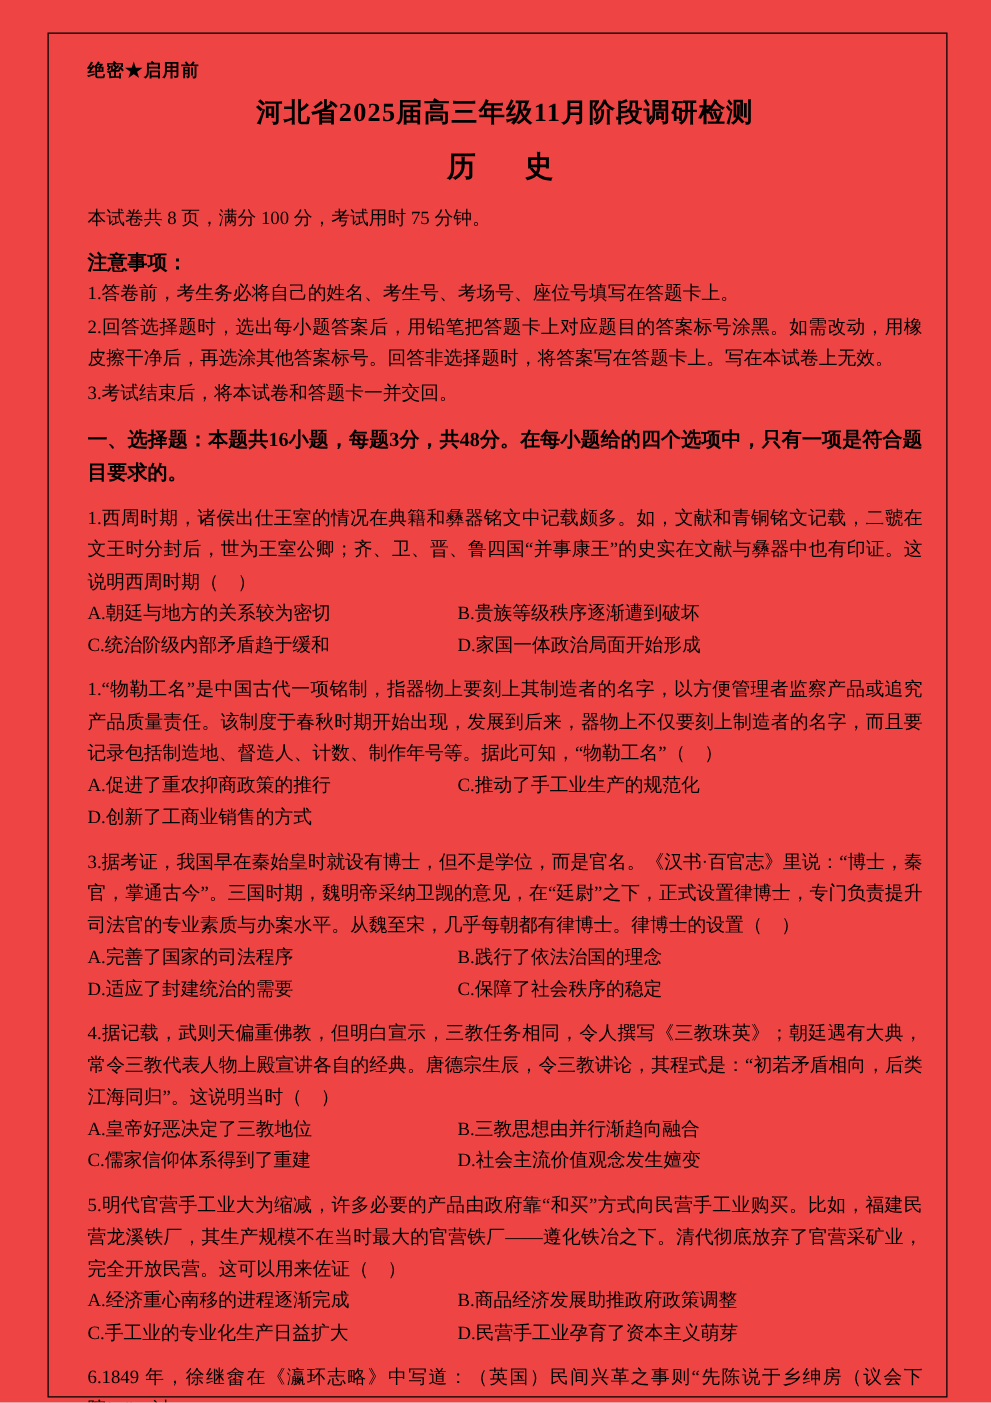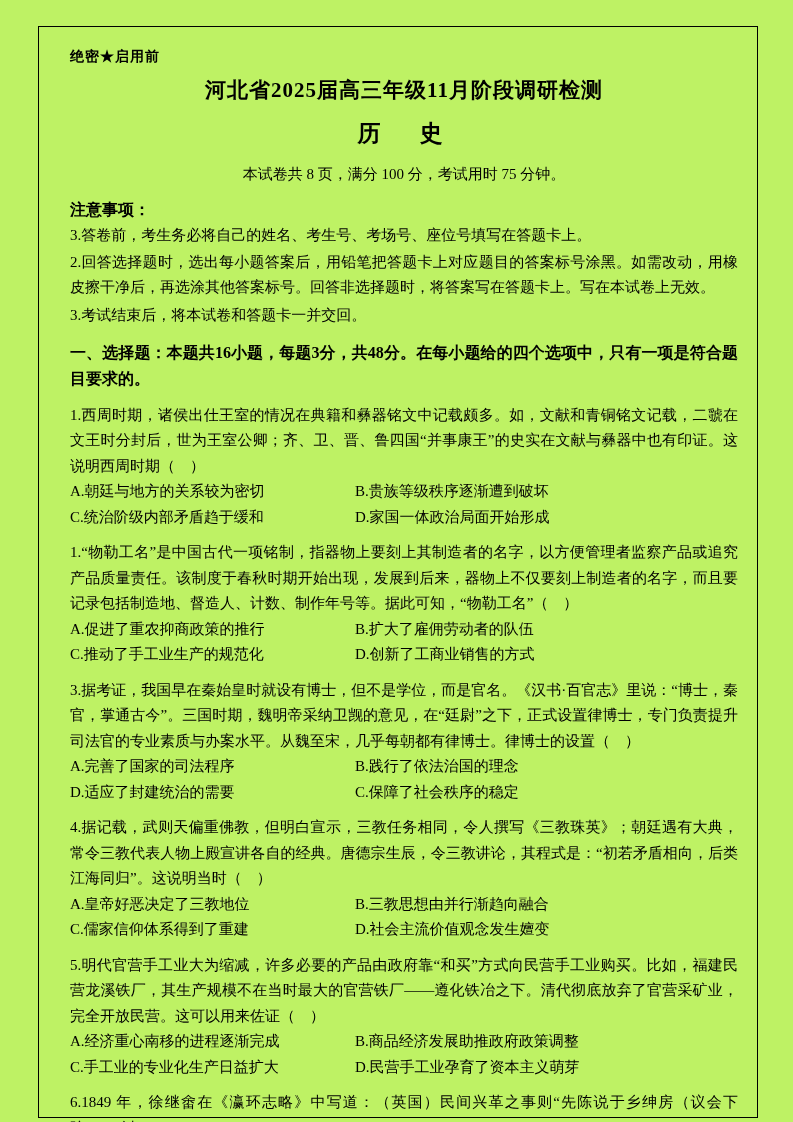--- a/index.html
+++ b/index.html
@@ -1,20 +1,20 @@
 <!DOCTYPE html>
 <html><head>
 <meta charset="utf-8">
 <style>
   html,body { margin:0; padding:0; background:#e8e8e8; }
   .page {
     position:relative;
     width:793px; height:1122px;
     margin:0 auto;
-    background:#bef264;
+    background:#ef4444;
     color:#000;
     font-family:"Liberation Serif","DejaVu Serif",serif;
     overflow:hidden;
     box-sizing:border-box;
   }
   .frame {
     position:absolute;
     left:38px; top:26px;
     width:718px; height:1090px;
     border:1px solid #000;
@@ -40,21 +40,21 @@
   }
   .subject {
     font-size:23px;
     font-weight:bold;
     text-align:center;
     letter-spacing:8px;
     margin:14px 0 0 0;
   }
   .exam-info {
     font-size:15px;
-    text-align:center;
+    text-align:left;
     margin:16px 0 0 0;
   }
   .notice-title {
     font-size:16px;
     font-weight:bold;
     margin:16px 0 0 0;
   }
   .notice {
     font-size:15px;
     line-height:1.68;
@@ -71,62 +71,61 @@
   .question { margin:10px 0 0 0; }
   .stem {
     font-size:15px;
     line-height:1.7;
     text-align:justify;
     margin:0;
   }
   .options {
     display:grid;
     grid-template-columns:285px 1fr;
-    column-gap:0;
+    column-gap:11px;
     font-size:15px;
     line-height:1.7;
     margin:0;
   }
   .opt { display:block; }
 </style>
 </head>
 <body>
 
 <div class="page">
   <div class="frame"></div>
   <div class="content">
 
     <div class="secrecy">绝密★启用前</div>
 
     <h1 class="title">河北省2025届高三年级11月阶段调研检测</h1>
     <h2 class="subject">历　史</h2>
     <p class="exam-info">本试卷共 8 页，满分 100 分，考试用时 75 分钟。</p>
 
     <p class="notice-title">注意事项：</p>
-    <p class="notice">3.答卷前，考生务必将自己的姓名、考生号、考场号、座位号填写在答题卡上。</p>
+    <p class="notice">1.答卷前，考生务必将自己的姓名、考生号、考场号、座位号填写在答题卡上。</p>
     <p class="notice">2.回答选择题时，选出每小题答案后，用铅笔把答题卡上对应题目的答案标号涂黑。如需改动，用橡皮擦干净后，再选涂其他答案标号。回答非选择题时，将答案写在答题卡上。写在本试卷上无效。</p>
     <p class="notice">3.考试结束后，将本试卷和答题卡一并交回。</p>
 
     <p class="section-heading">一、选择题：本题共16小题，每题3分，共48分。在每小题给的四个选项中，只有一项是符合题目要求的。</p>
 
     <div class="question">
       <p class="stem">1.西周时期，诸侯出仕王室的情况在典籍和彝器铭文中记载颇多。如，文献和青铜铭文记载，二虢在文王时分封后，世为王室公卿；齐、卫、晋、鲁四国“并事康王”的史实在文献与彝器中也有印证。这说明西周时期（　）</p>
       <div class="options">
         <span class="opt">A.朝廷与地方的关系较为密切</span>
         <span class="opt">B.贵族等级秩序逐渐遭到破坏</span>
         <span class="opt">C.统治阶级内部矛盾趋于缓和</span>
         <span class="opt">D.家国一体政治局面开始形成</span>
       </div>
     </div>
 
     <div class="question">
       <p class="stem">1.“物勒工名”是中国古代一项铭制，指器物上要刻上其制造者的名字，以方便管理者监察产品或追究产品质量责任。该制度于春秋时期开始出现，发展到后来，器物上不仅要刻上制造者的名字，而且要记录包括制造地、督造人、计数、制作年号等。据此可知，“物勒工名”（　）</p>
       <div class="options">
         <span class="opt">A.促进了重农抑商政策的推行</span>
-        <span class="opt">B.扩大了雇佣劳动者的队伍</span>
         <span class="opt">C.推动了手工业生产的规范化</span>
         <span class="opt">D.创新了工商业销售的方式</span>
       </div>
     </div>
 
     <div class="question">
       <p class="stem">3.据考证，我国早在秦始皇时就设有博士，但不是学位，而是官名。《汉书·百官志》里说：“博士，秦官，掌通古今”。三国时期，魏明帝采纳卫觊的意见，在“廷尉”之下，正式设置律博士，专门负责提升司法官的专业素质与办案水平。从魏至宋，几乎每朝都有律博士。律博士的设置（　）</p>
       <div class="options">
         <span class="opt">A.完善了国家的司法程序</span>
         <span class="opt">B.践行了依法治国的理念</span>

